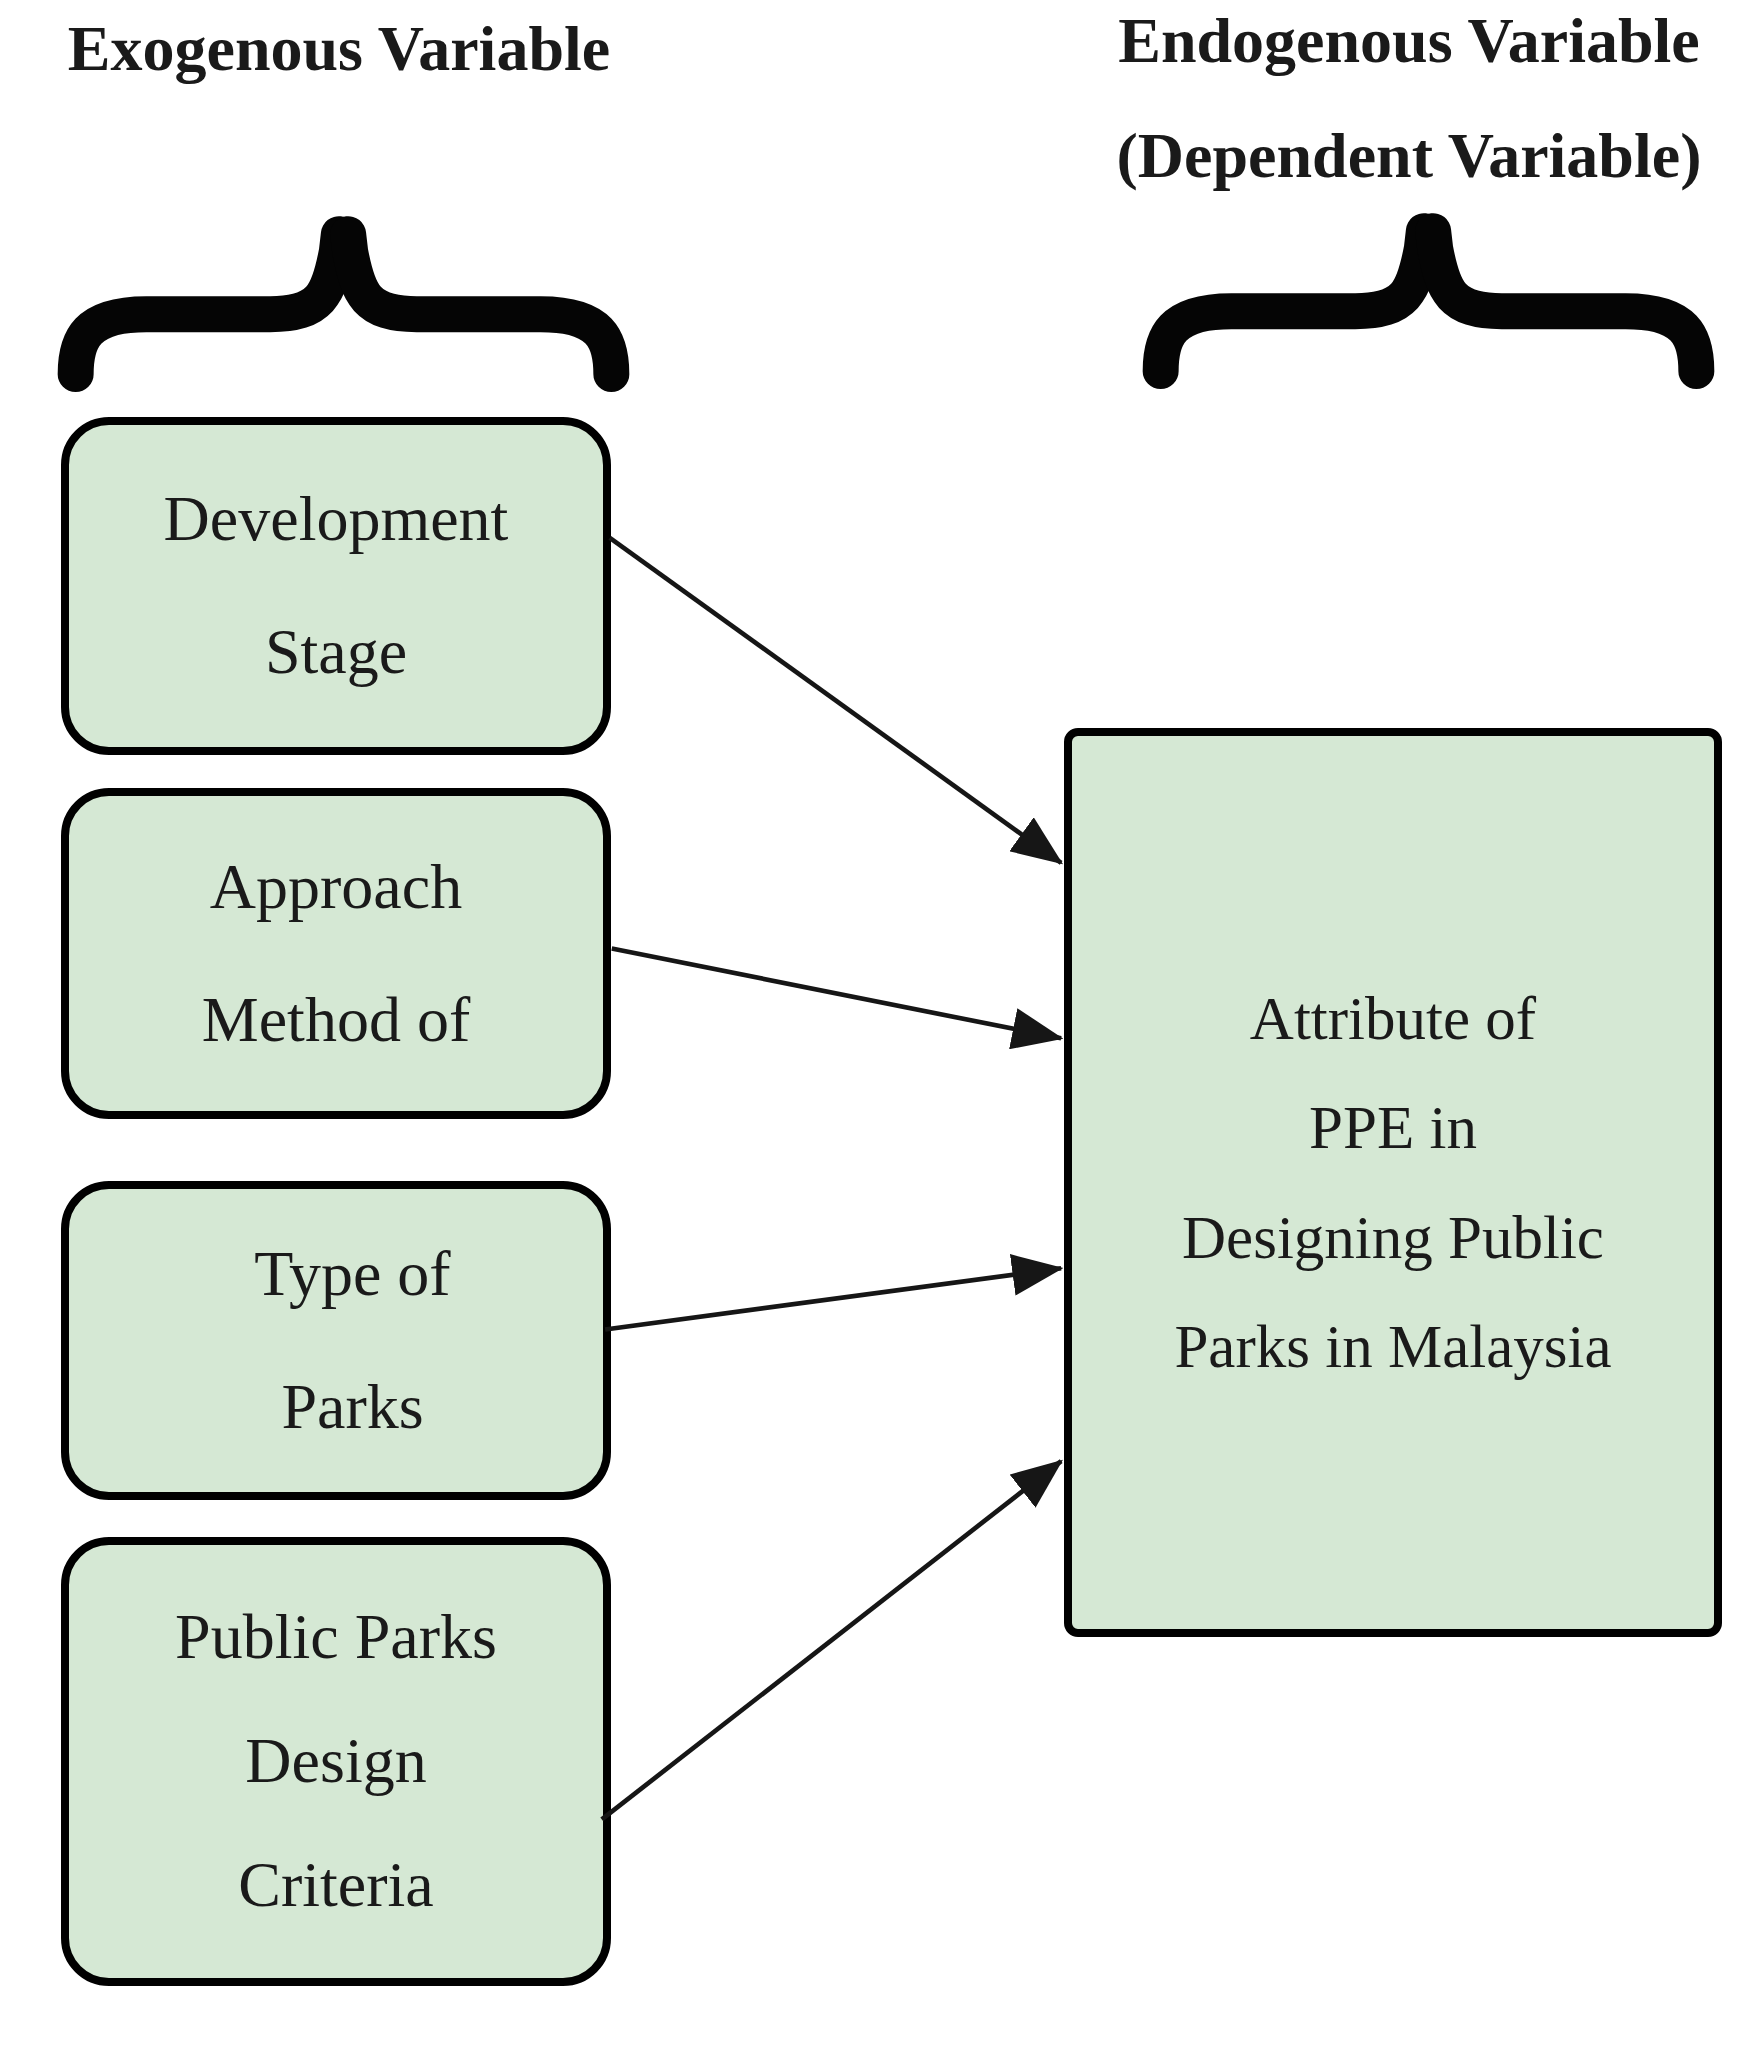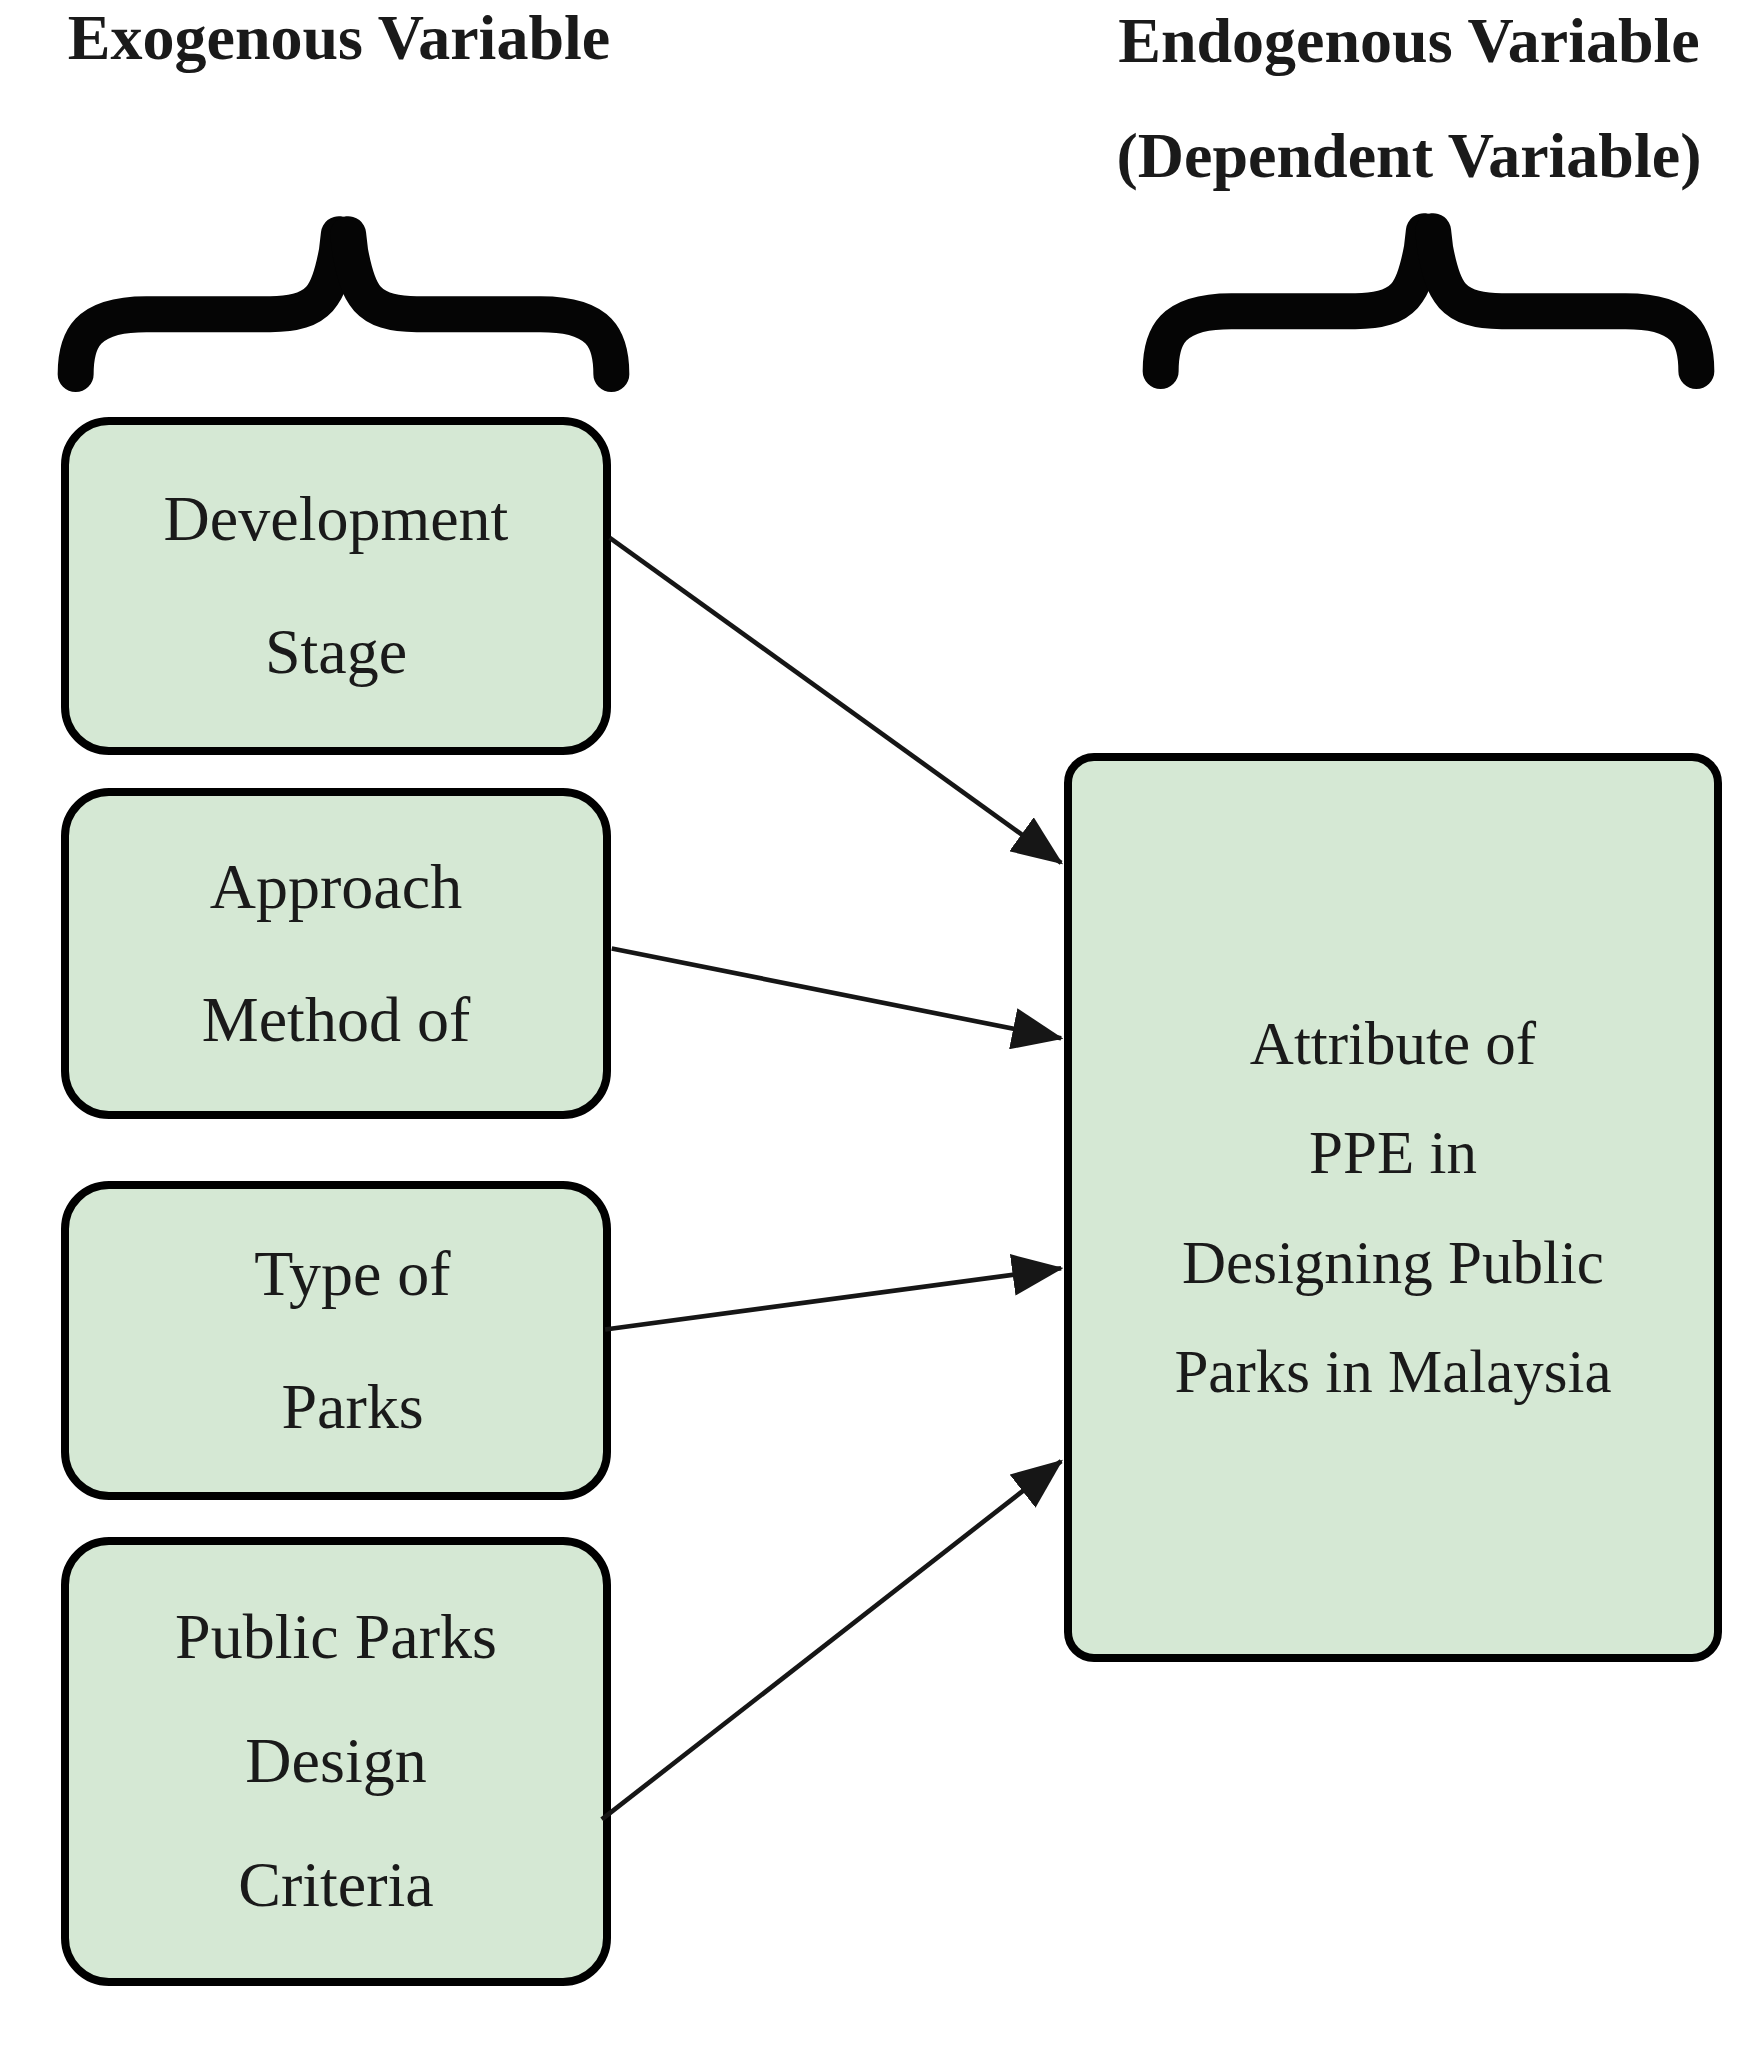--- a/index.html
+++ b/index.html
@@ -5,39 +5,39 @@
   html,body{margin:0;padding:0;background:#ffffff;}
   body{
     width:1758px;height:2066px;position:relative;overflow:hidden;
     font-family:"Liberation Serif","DejaVu Serif",serif;
     color:#1a1a1a;
   }
   
   .col-header{position:absolute;text-align:center;font-weight:bold;font-size:64px;line-height:1.2;}
   .col-header .hline{white-space:nowrap;}
   .col-header .hline2{margin-top:39px;}
-  #header-left{left:20px;top:0;width:638px;}
+  #header-left{left:20px;top:11px;width:638px;}
   #header-right{left:1070px;top:2.7px;width:678px;}
   
   .brace{position:absolute;}
   #brace-left{left:57px;top:214px;width:573px;height:183px;}
   #brace-right{left:1142px;top:211px;width:573px;height:183px;}
   .brace path{stroke:#050505;stroke-width:54;fill:none;stroke-linecap:round;stroke-linejoin:round;}
   
   .node{
     position:absolute;background:#d5e8d4;border:8px solid #000000;border-radius:48px;
     display:flex;flex-direction:column;align-items:center;justify-content:center;
     text-align:center;box-sizing:border-box;
   }
   .node .line{line-height:1.2;white-space:nowrap;font-size:64px;}
   #box-development-stage   {left:61px; top:417px;  width:550px;height:338px;row-gap:56px;}
   #box-method-of-approach  {left:61px; top:788px; width:550px;height:331px;row-gap:56px;}
   #box-type-of-public      {left:61px; top:1181px; width:550px;height:319px;row-gap:56px;padding-left:33px;}
   #box-public-parks-design {left:61px; top:1537px; width:550px;height:449px;row-gap:47px;}
-  #box-attribute-ppe       {left:1064px;top:728px;width:658px;height:909px;row-gap:36px;border-radius:30px;margin-top:25px;}
+  #box-attribute-ppe       {left:1064px;top:728px;width:658px;height:909px;row-gap:36px;border-radius:14px;}
   #box-attribute-ppe .line{font-size:61px;}
   
   #arrow-layer{position:absolute;left:0;top:0;width:1758px;height:2066px;}
   #arrow-layer line{stroke:#161616;stroke-width:7;}
 </style>
 </head>
 <body>
 
 <div class="col-header" id="header-left">
   <div class="hline">Exogenous Variable</div>

